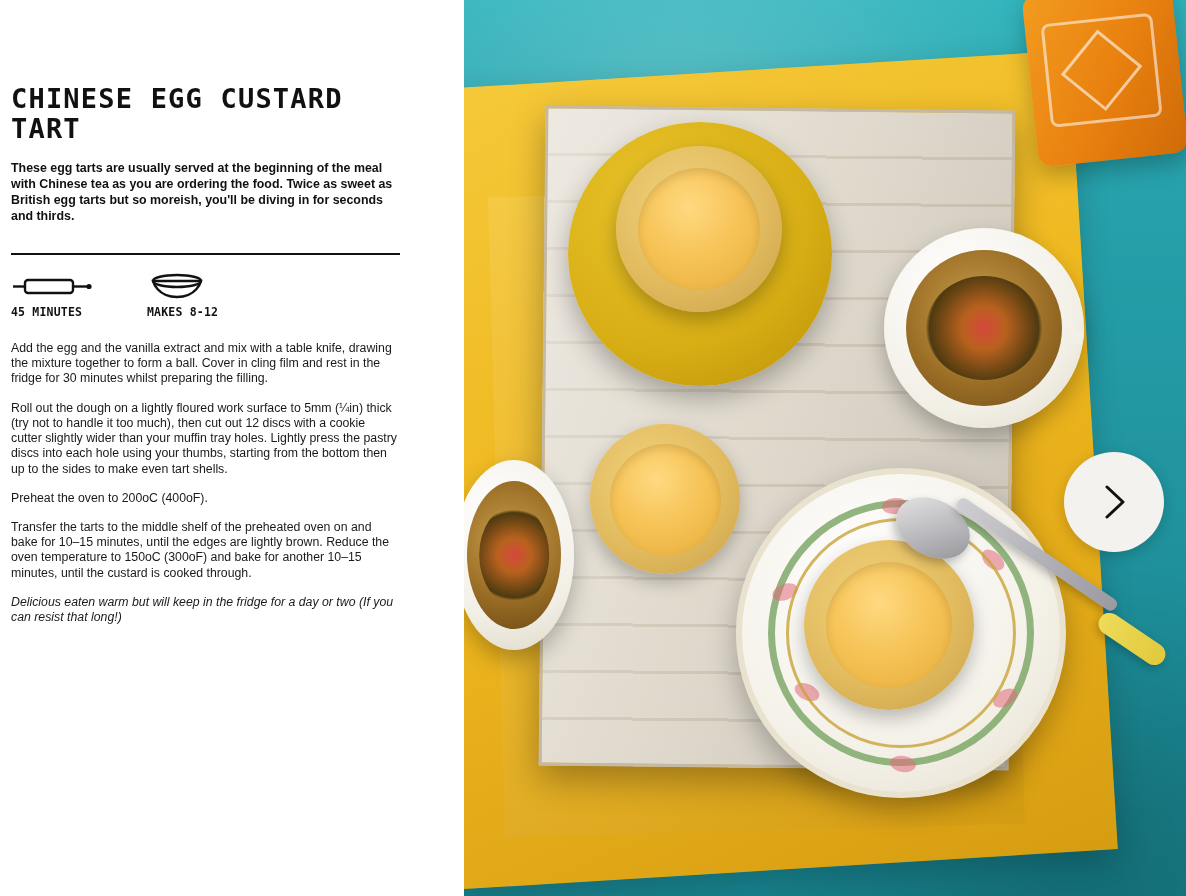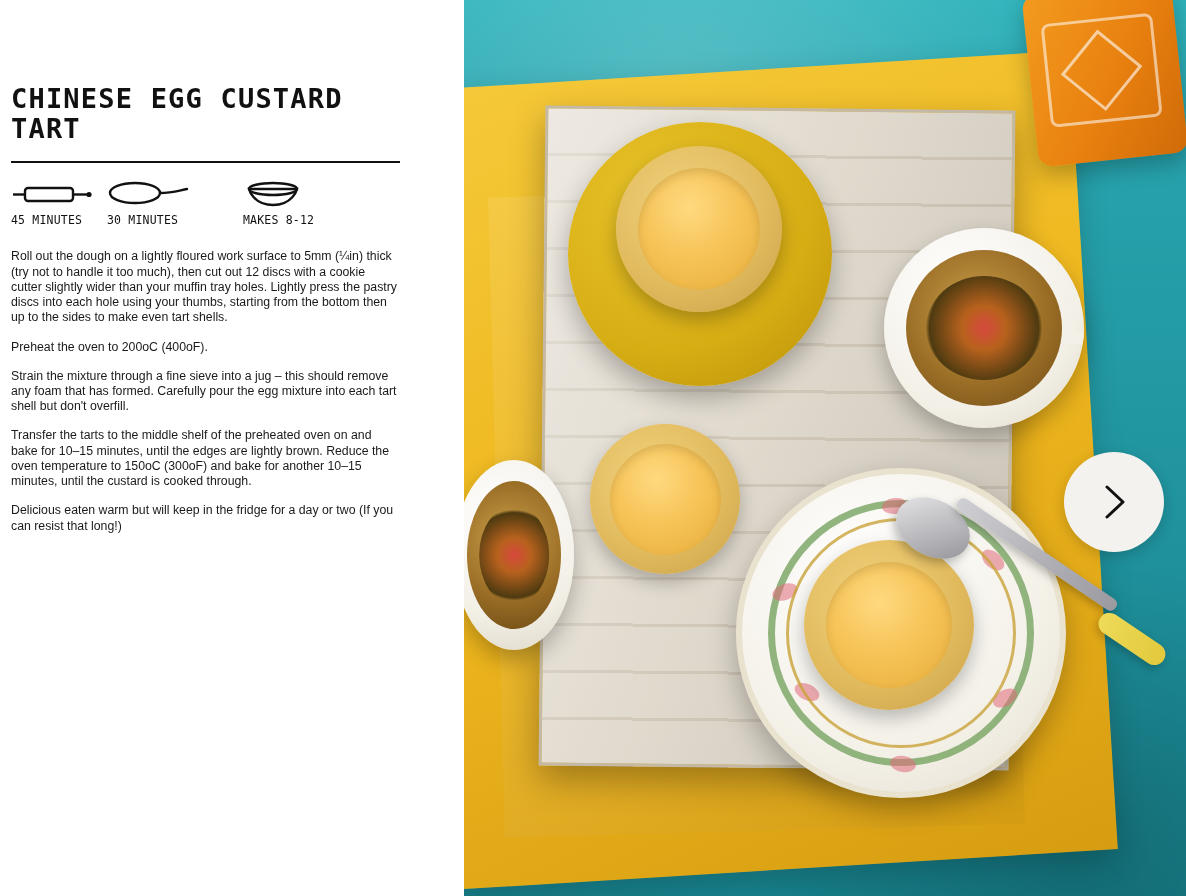--- a/index.html
+++ b/index.html
@@ -69,35 +69,35 @@
   .meta-item.wide { width: 110px; margin-left: 40px; }
   .meta-icon {
     height: 34px;
     display: flex;
     align-items: center;
     justify-content: flex-start;
     margin-bottom: 2px;
   }
   .meta-label {
     font-family: "DejaVu Sans Mono", monospace;
-    font-weight: normal;
+    font-weight: bold;
     font-size: 11.5px;
     letter-spacing: 0.2px;
     color: #111111;
     white-space: nowrap;
   }
 
   .step {
     font-size: 12.3px;
     line-height: 1.24;
     color: #1a1a1a;
     margin: 0 0 14px 0;
     width: 388px;
   }
-  .step:last-child { margin-bottom: 16px; }
+  .step:last-child { margin-bottom: 16px; font-style: italic; }
 
   
   .photo-pane {
     position: relative;
     flex: 1 1 auto;
     height: 896px;
     overflow: hidden;
     background: #2aa3ad;
   }
   .photo {
@@ -317,63 +317,55 @@
 </head>
 <body>
 
 <div id="page">
 
   <div class="recipe-pane">
     <div class="recipe-inner">
 
       <h1 class="recipe-title">CHINESE EGG CUSTARD TART</h1>
 
+      <p class="recipe-intro">These egg tarts are usually served at the beginning of the meal with Chinese tea as you are ordering the food. Twice as sweet as British egg tarts but so moreish, you'll be diving in for seconds and thirds.</p>
 
       <hr class="rule">
 
       <div class="meta-row">
 
         <div class="meta-item">
           <div class="meta-icon">
             <svg width="82" height="26" viewBox="0 0 82 26">
               <rect x="14" y="7" width="48" height="13" rx="3" fill="none" stroke="#111" stroke-width="2.4"></rect>
               <line x1="2" y1="13.5" x2="14" y2="13.5" stroke="#111" stroke-width="2.4"></line>
               <line x1="62" y1="13.5" x2="76" y2="13.5" stroke="#111" stroke-width="2.4"></line>
               <circle cx="78" cy="13.5" r="2.6" fill="#111"></circle>
             </svg>
           </div>
           <div class="meta-label">45 MINUTES</div>
         </div>
 
-        <div class="meta-item">
-          <div class="meta-icon">
-            <svg width="84" height="28" viewBox="0 0 84 28">
-              <ellipse cx="28" cy="13" rx="25" ry="10" fill="none" stroke="#111" stroke-width="2.4"></ellipse>
-              <path d="M53 13 C64 13, 70 11, 80 9" fill="none" stroke="#111" stroke-width="2.4" stroke-linecap="round"></path>
-            </svg>
-          </div>
-          <div class="meta-label">30 MINUTES</div>
-        </div>
 
         <div class="meta-item wide">
           <div class="meta-icon">
             <svg width="64" height="30" viewBox="0 0 64 30">
               <path d="M6 10 C6 10, 10 26, 30 26 C50 26, 54 10, 54 10 Z" fill="none" stroke="#111" stroke-width="2.4"></path>
               <ellipse cx="30" cy="10" rx="24" ry="6" fill="none" stroke="#111" stroke-width="2.4"></ellipse>
             </svg>
           </div>
           <div class="meta-label">MAKES 8-12</div>
         </div>
 
       </div>
 
       <div class="steps">
+        <p class="step">Add the egg and the vanilla extract and mix with a table knife, drawing the mixture together to form a ball. Cover in cling film and rest in the fridge for 30 minutes whilst preparing the filling.</p>
         <p class="step">Roll out the dough on a lightly floured work surface to 5mm (¼in) thick (try not to handle it too much), then cut out 12 discs with a cookie cutter slightly wider than your muffin tray holes. Lightly press the pastry discs into each hole using your thumbs, starting from the bottom then up to the sides to make even tart shells.</p>
         <p class="step">Preheat the oven to 200oC (400oF).</p>
-        <p class="step">Strain the mixture through a fine sieve into a jug – this should remove any foam that has formed. Carefully pour the egg mixture into each tart shell but don't overfill.</p>
         <p class="step">Transfer the tarts to the middle shelf of the preheated oven on and bake for 10–15 minutes, until the edges are lightly brown. Reduce the oven temperature to 150oC (300oF) and bake for another 10–15 minutes, until the custard is cooked through.</p>
         <p class="step">Delicious eaten warm but will keep in the fridge for a day or two (If you can resist that long!)</p>
       </div>
 
     </div>
   </div>
 
   <div class="photo-pane">
     <div class="photo">
       <div class="teal-shade"></div>

